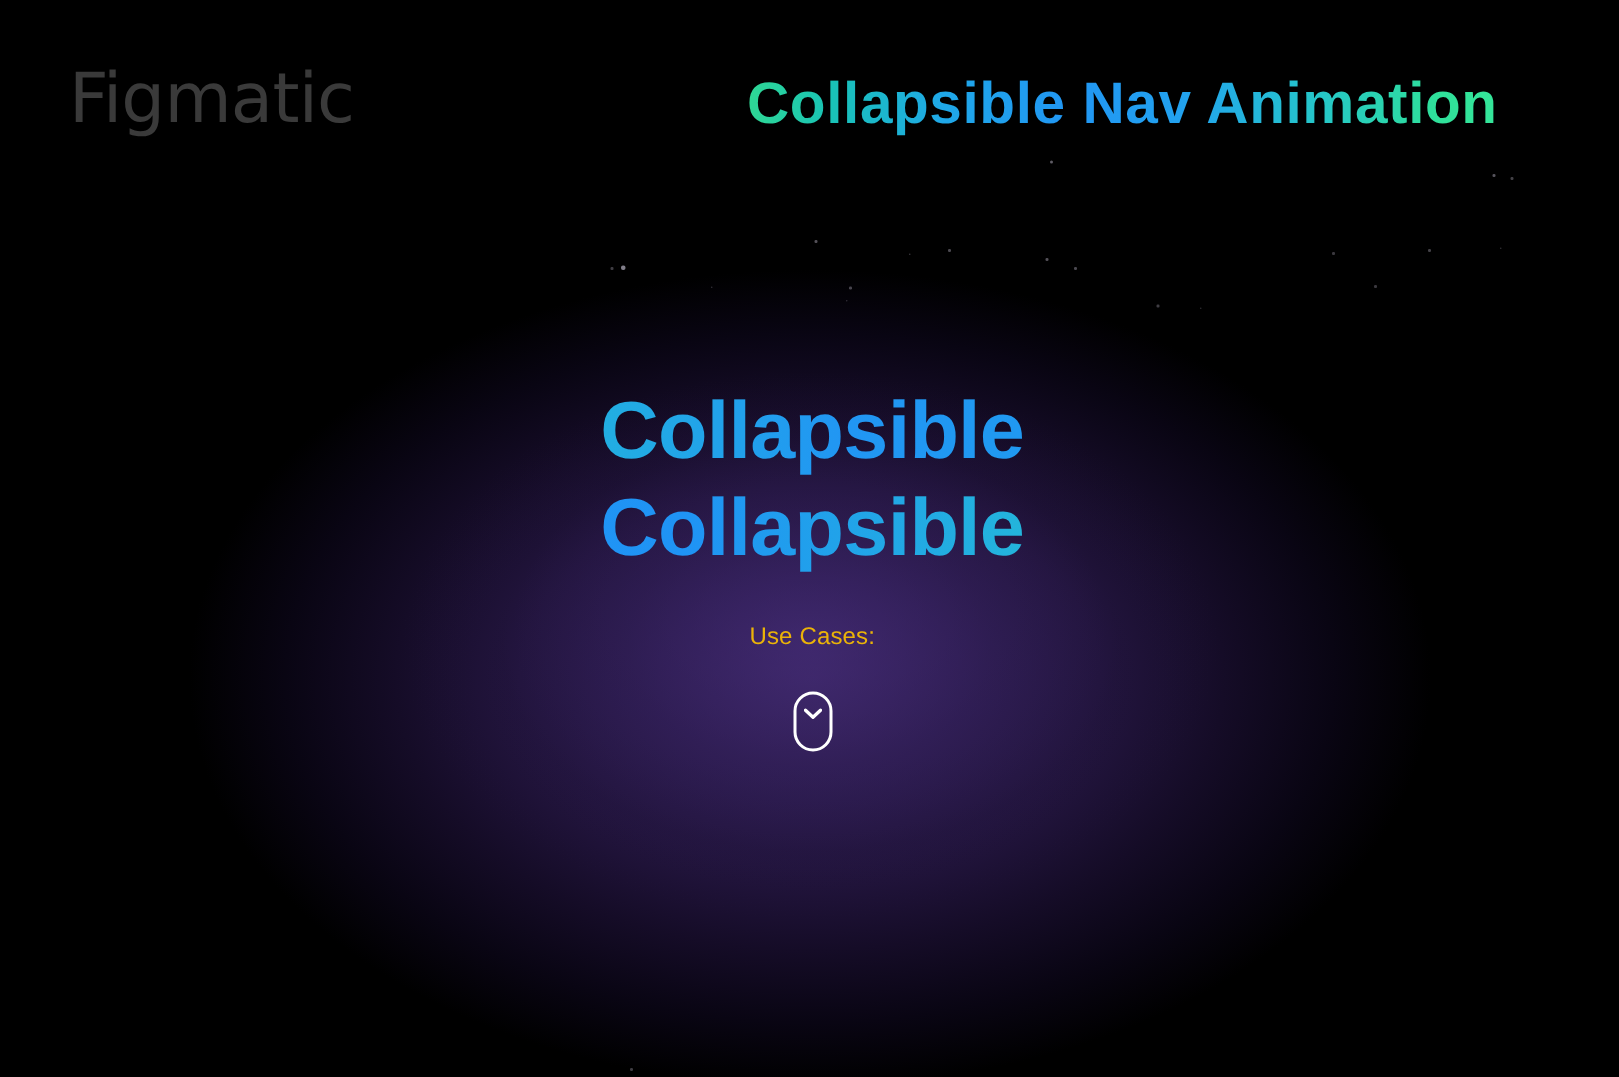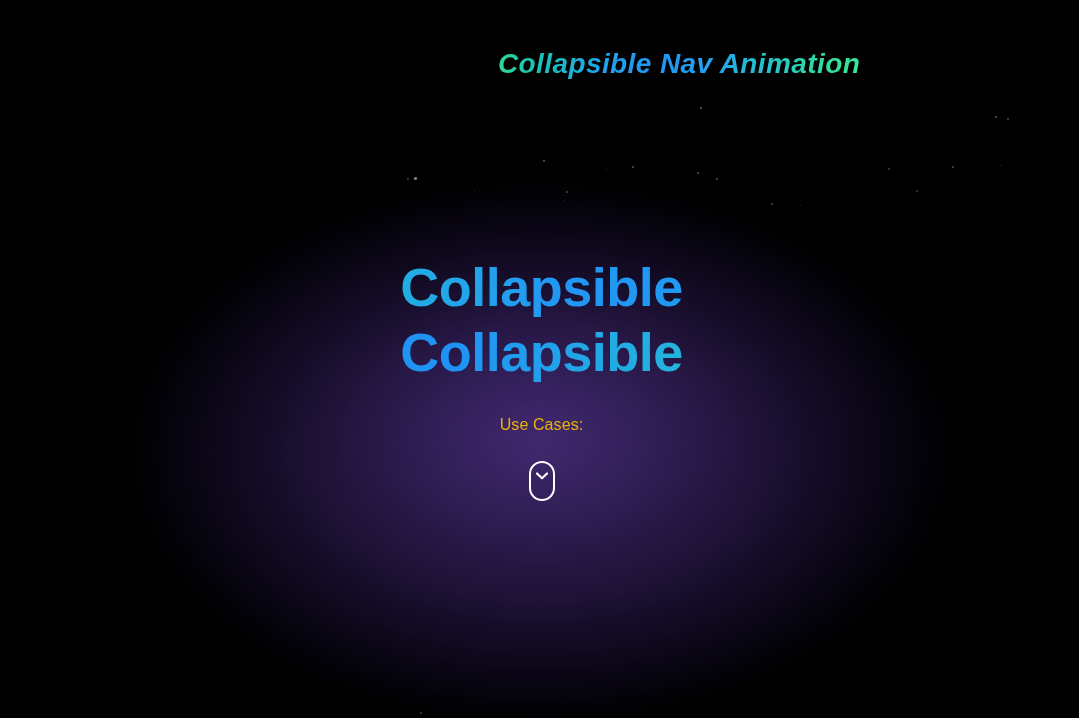--- a/index.html
+++ b/index.html
@@ -87,39 +87,38 @@
     color:#3a3a3a;
     line-height:1;
     white-space:nowrap;
     font-family:"DejaVu Sans", sans-serif;
   }
 
   #project-title {
     position:absolute;
     left:498px;
     top:48px;
-    font-size:28px;
+    font-size:39px;
     font-weight:700;
     letter-spacing:0.4px;
     line-height:1.15;
     white-space:nowrap;
     background-image:linear-gradient(
         90deg,
         #2fd894 0%,
         #19c3b6 11%,
         #1fa8e8 26%,
         #2196f3 43%,
         #22a2ef 58%,
         #25c6c9 76%,
         #2fe09a 92%,
         #35e69a 100%);
     -webkit-background-clip:text;
     background-clip:text;
     color:transparent;
-    font-style:italic;
     -webkit-text-fill-color:transparent;
   }
 
   
   #hero {
     position:absolute;
     left:2px;
     top:255px;
     width:1079px;
     text-align:center;
@@ -217,20 +216,21 @@
       <div class="star" style="left: 474px; top: 191px; width: 1.4px; height: 1.4px; opacity: 0.26;"></div>
       <div class="star" style="left: 771px; top: 203px; width: 1.5px; height: 1.5px; opacity: 0.3;"></div>
       <div class="star" style="left: 916px; top: 190px; width: 1.5px; height: 1.5px; opacity: 0.28;"></div>
       <div class="star" style="left: 1000px; top: 165px; width: 1.4px; height: 1.4px; opacity: 0.26;"></div>
       <div class="star" style="left: 800px; top: 205px; width: 1.4px; height: 1.4px; opacity: 0.24;"></div>
       <div class="star" style="left: 564px; top: 200px; width: 1.4px; height: 1.4px; opacity: 0.24;"></div>
       <div class="star" style="left: 420px; top: 712px; width: 1.6px; height: 1.6px; opacity: 0.3;"></div>
     </div>
 
   <div id="header">
+    <div id="brand">Figmatic</div>
     <div id="project-title">Collapsible Nav Animation</div>
   </div>
 
   <div id="hero">
 
     <div class="hero-line" id="hero-line-1">Collapsible</div>
 
     <div class="hero-line" id="hero-line-2">Collapsible</div>
 
     <div id="use-cases">

